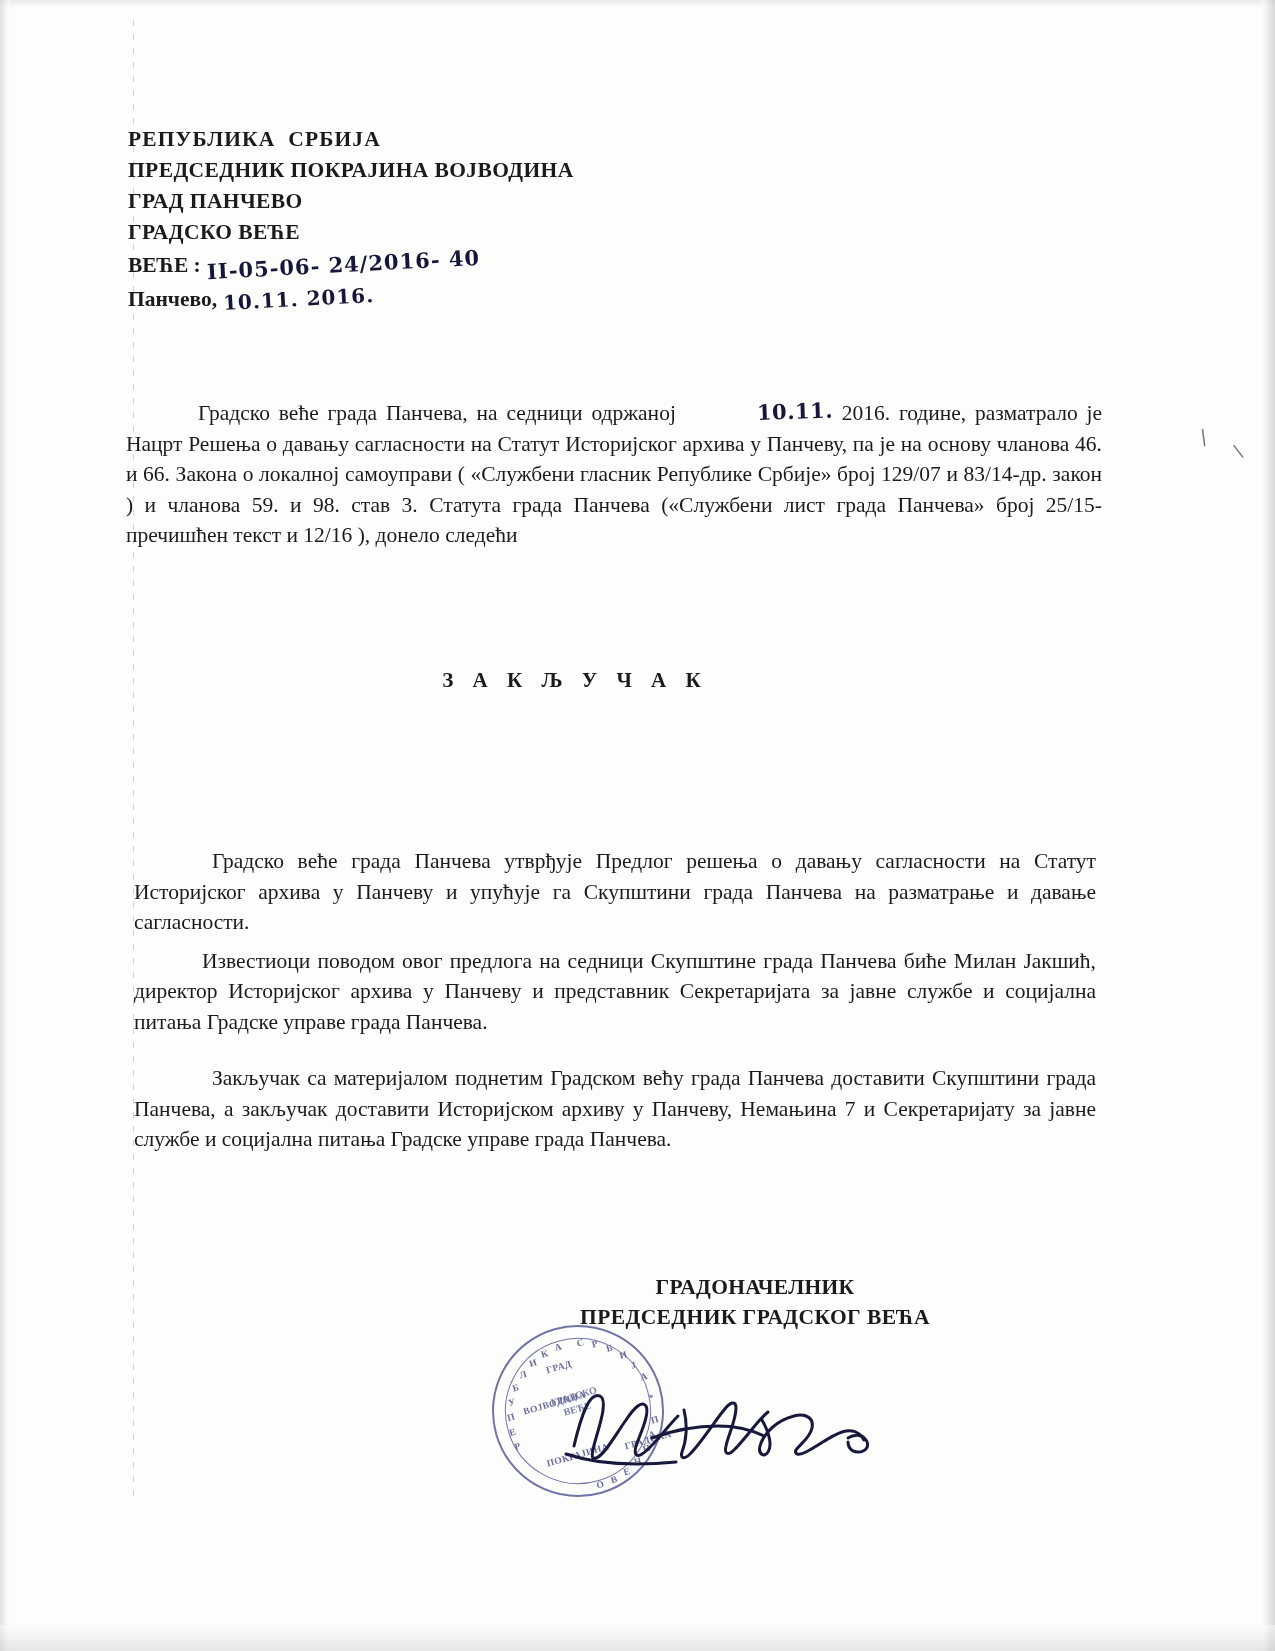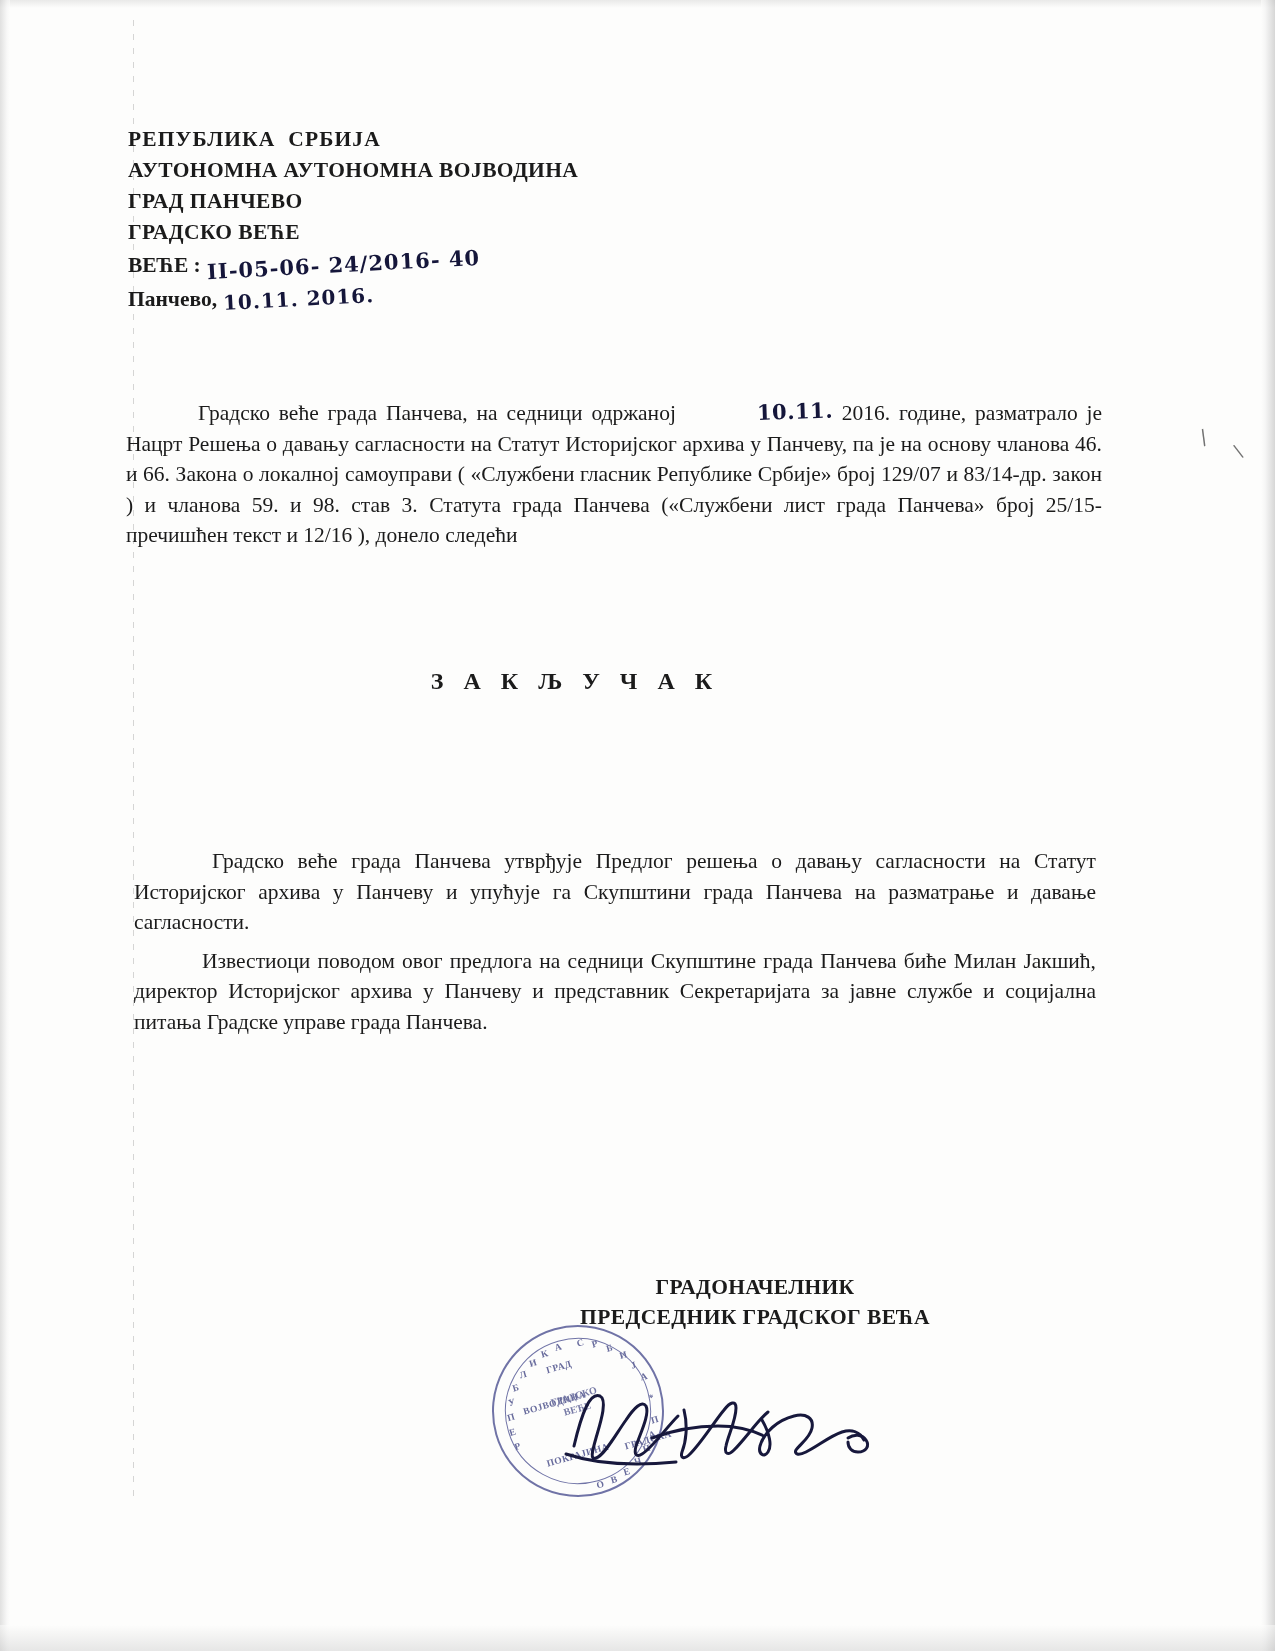--- a/index.html
+++ b/index.html
@@ -116,21 +116,21 @@
     letter-spacing: .5px;
   }
 
   .conclusion-title {
     position: absolute;
     top: 668px;
     left: 0;
     width: 1150px;
     text-align: center;
     font-weight: bold;
-    font-size: 24px;
+    font-size: 21px;
     letter-spacing: 7px;
   }
 
   .body-text {
     position: absolute;
     left: 126px;
     top: 838px;
     width: 978px;
     font-size: 21.5px;
     line-height: 30.5px;
@@ -234,21 +234,21 @@
 <div class="page">
 
   <div class="scan-edge-top"></div>
   <div class="scan-edge-left"></div>
   <div class="scan-edge-right"></div>
   <div class="scan-edge-bottom"></div>
   <div class="fold-line"></div>
 
   <div class="header">
     <div class="line spaced">РЕПУБЛИКА  СРБИЈА</div>
-    <div class="line">АУТОНОМНА АУТОНОМНА ВОЈВОДИНА</div>
+    <div class="line">ПРЕДСЕДНИК ПОКРАЈИНА ВОЈВОДИНА</div>
     <div class="line">ГРАД ПАНЧЕВО</div>
     <div class="line">ГРАДСКО ВЕЋЕ</div>
 
     <div class="num-row">
       <span class="lbl">ВЕЋЕ :</span>
       <span class="hand">II-05-06- 24/2016- 40</span>
     </div>
 
     <div class="place-row">
       <span class="lbl">Панчево,</span>
@@ -262,20 +262,21 @@
       <span class="hand-inline">10.11.</span>
       <span>2016. године, разматрало је Нацрт Решења о давању саглаcности на Статут Историјског архива у Панчеву, па је на основу чланова  46. и 66. Закона  о локалној самоуправи ( «Службени гласник Републике Србије»  број 129/07 и 83/14-др. закон ) и чланова  59. и  98. став 3.  Статута града Панчева («Службени лист града Панчева» број 25/15-пречишћен текст и 12/16 ), донело следећи</span>
     </p>
   </div>
 
   <div class="conclusion-title">З А К Љ У Ч А К</div>
 
   <div class="body-text">
     <p>Градско веће града Панчева утврђује  Предлог решења о давању саглаcности на Статут Историјског архива у Панчеву и упућује га Скупштини града Панчева на разматрање и  давање саглаcности.</p>
     <p class="tight">Известиоци поводом овог предлога на седници Скупштине града Панчева биће Милан Јакшић, директор Историјског архива у Панчеву и представник Секретаријата за јавне службе и социјална питања Градске управе града Панчева.</p>
+    <p class="gap">Закључак са материјалом поднетим Градском већу града Панчева  доставити Скупштини града Панчева,  а закључак  доставити Историјском архиву у Панчеву,  Немањина 7 и Секретаријату за јавне службе и социјална питања Градске управе града Панчева.</p>
   </div>
 
   <div class="sig-block">
     <div class="role">ГРАДОНАЧЕЛНИК</div>
     <div class="role wide">ПРЕДСЕДНИК  ГРАДСКОГ ВЕЋА</div>
   </div>
 
   <div class="stamp">
     <div class="stamp-text">
       <span style="transform:rotate(-100deg) translate(0,-72px) rotate(100deg)">Р</span>

